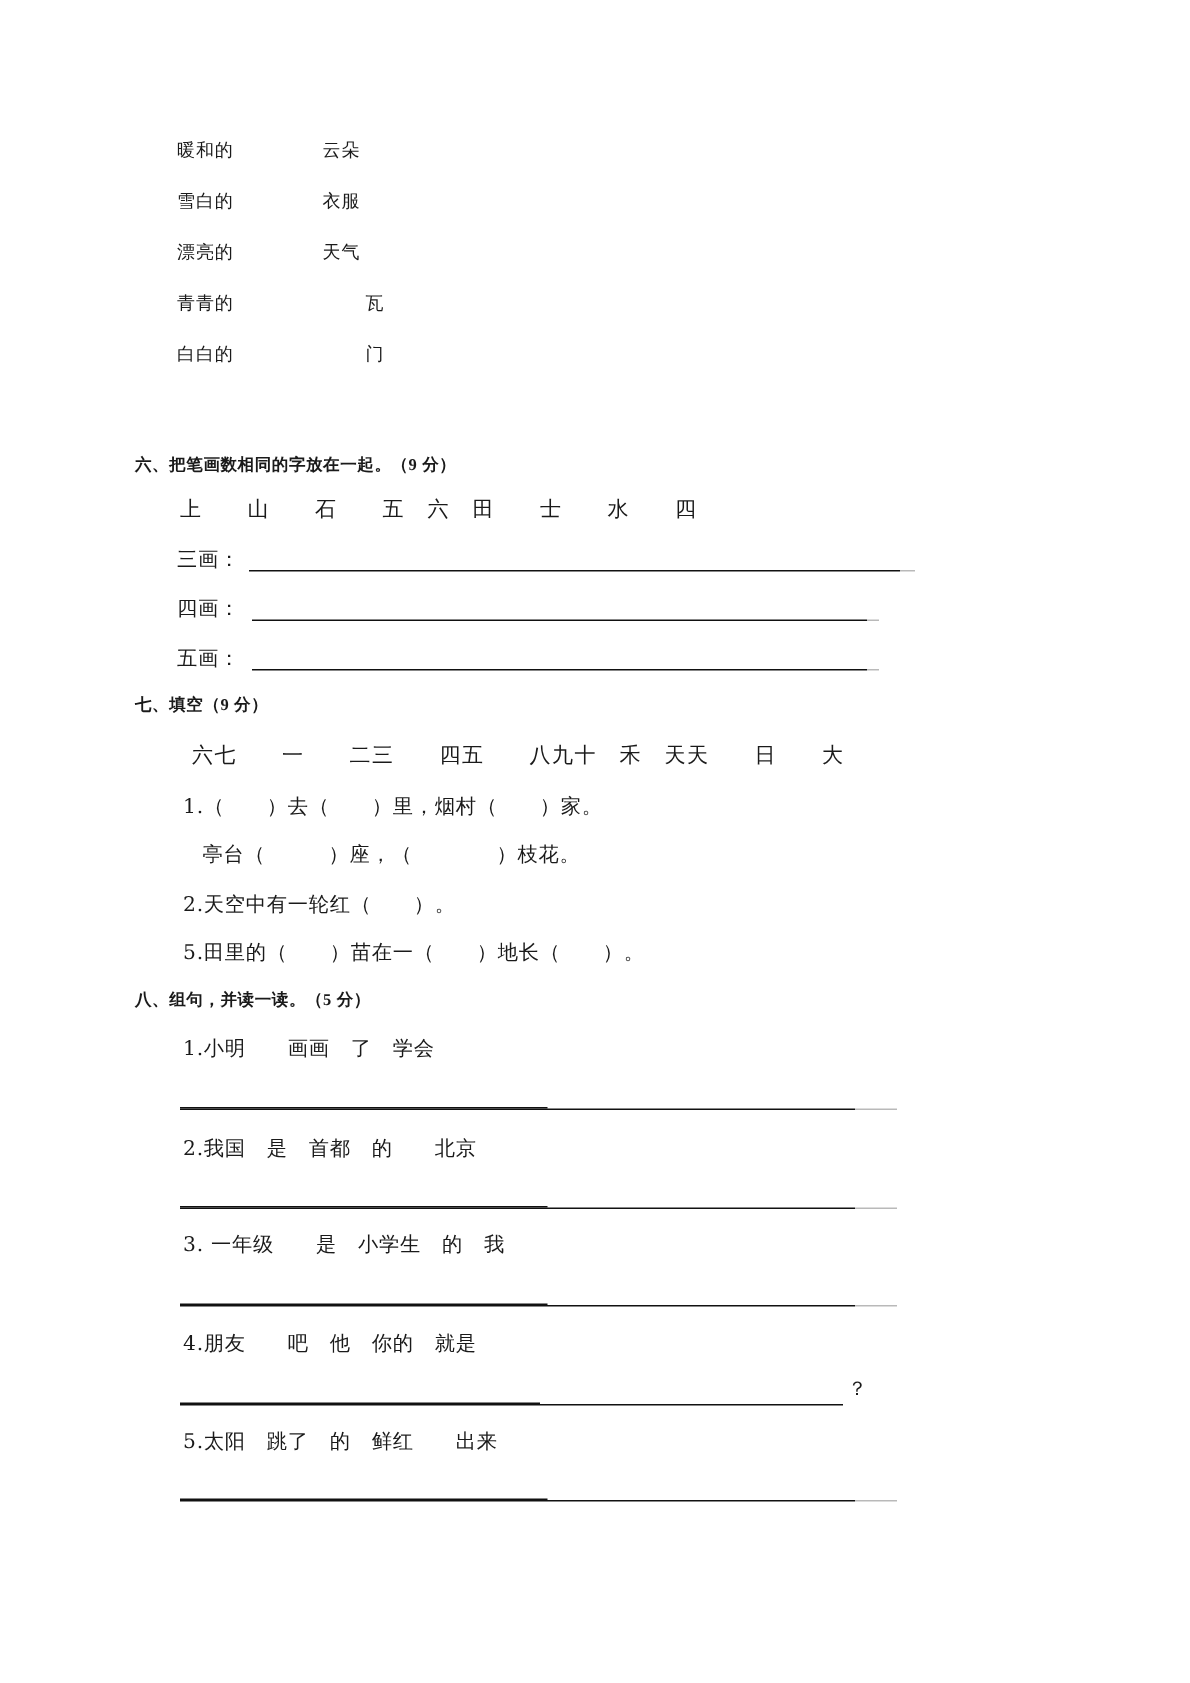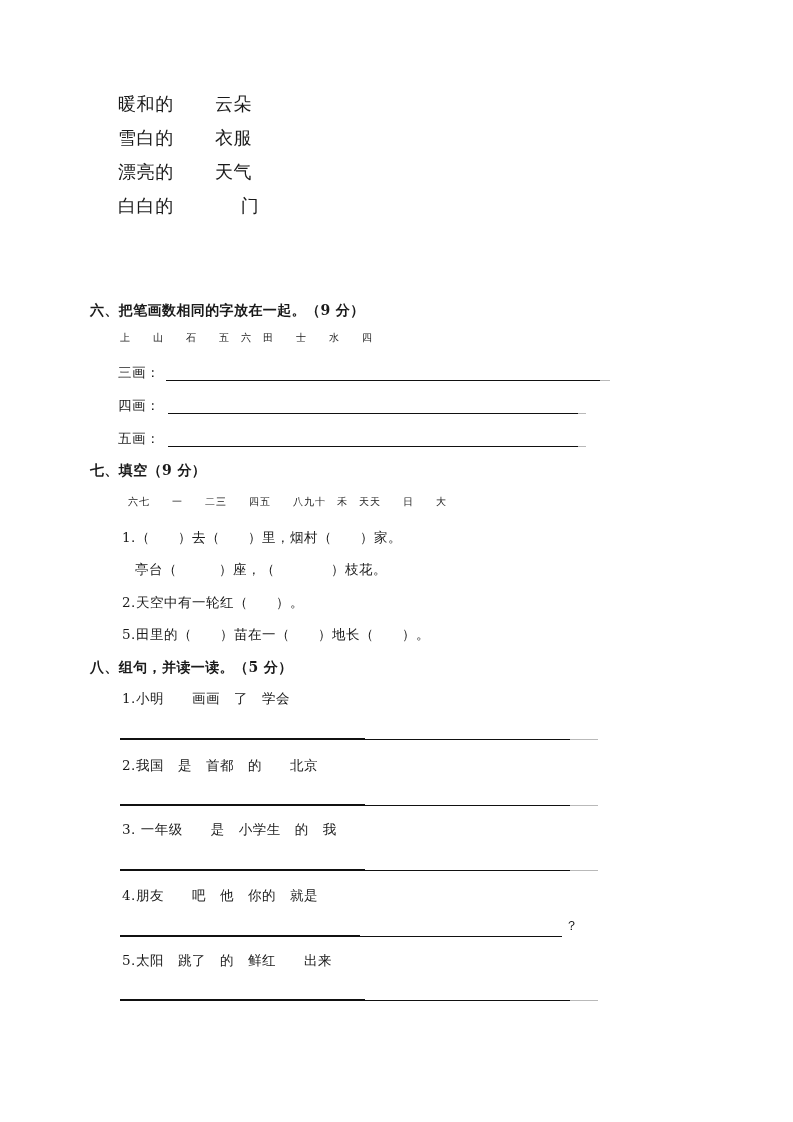--- a/index.html
+++ b/index.html
@@ -25,60 +25,61 @@
   .match-block {
     position: absolute;
     left: 118px;
     top: 92px;
     width: 420px;
   }
   .match-row {
     display: flex;
     align-items: baseline;
     height: 34px;
-    font-size: 18px;
+    font-size: 12px;
     letter-spacing: 0.6px;
   }
   .match-left {
     width: 97px;
     flex: 0 0 97px;
     text-align: left;
   }
   .match-right {
     width: 70px;
     flex: 0 0 70px;
     text-align: left;
   }
   .match-right.center {
     text-align: center;
   }
 
   
   .sec-head {
     position: absolute;
     left: 90px;
-    font-size: 14px;
+    font-size: 11px;
     font-weight: bold;
     letter-spacing: 0.4px;
     white-space: nowrap;
+    font-family: Liberation Serif, serif;
   }
 
   
   .txt {
     position: absolute;
     font-size: 13.5px;
     letter-spacing: 0.5px;
     white-space: pre;
     text-align: center;
   }
 
   
   .bank {
     position: absolute;
-    font-size: 10px;
+    font-size: 14px;
     white-space: pre;
     letter-spacing: 1px;
   }
 
   
   .rule {
     position: absolute;
     height: 0;
     border-top: 1px solid #111;
   }
@@ -120,20 +121,24 @@
     </div>
     <div class="match-row">
       <span class="match-left">雪白的</span>
       <span class="match-right">衣服</span>
     </div>
     <div class="match-row">
       <span class="match-left">漂亮的</span>
       <span class="match-right">天气</span>
     </div>
     <div class="match-row">
+      <span class="match-left">青青的</span>
+      <span class="match-right center">瓦</span>
+    </div>
+    <div class="match-row">
       <span class="match-left">白白的</span>
       <span class="match-right center">门</span>
     </div>
   </div>
 
   <div class="sec-head" style="top:302px;">六、把笔画数相同的字放在一起。（9 分）</div>
 
   <div class="bank" style="left:120px; top:331px;">上　　山　　石　　五　六　田　　士　　水　　四</div>
 
   <div class="txt" style="left:118px; top:364px;">三画：</div>

